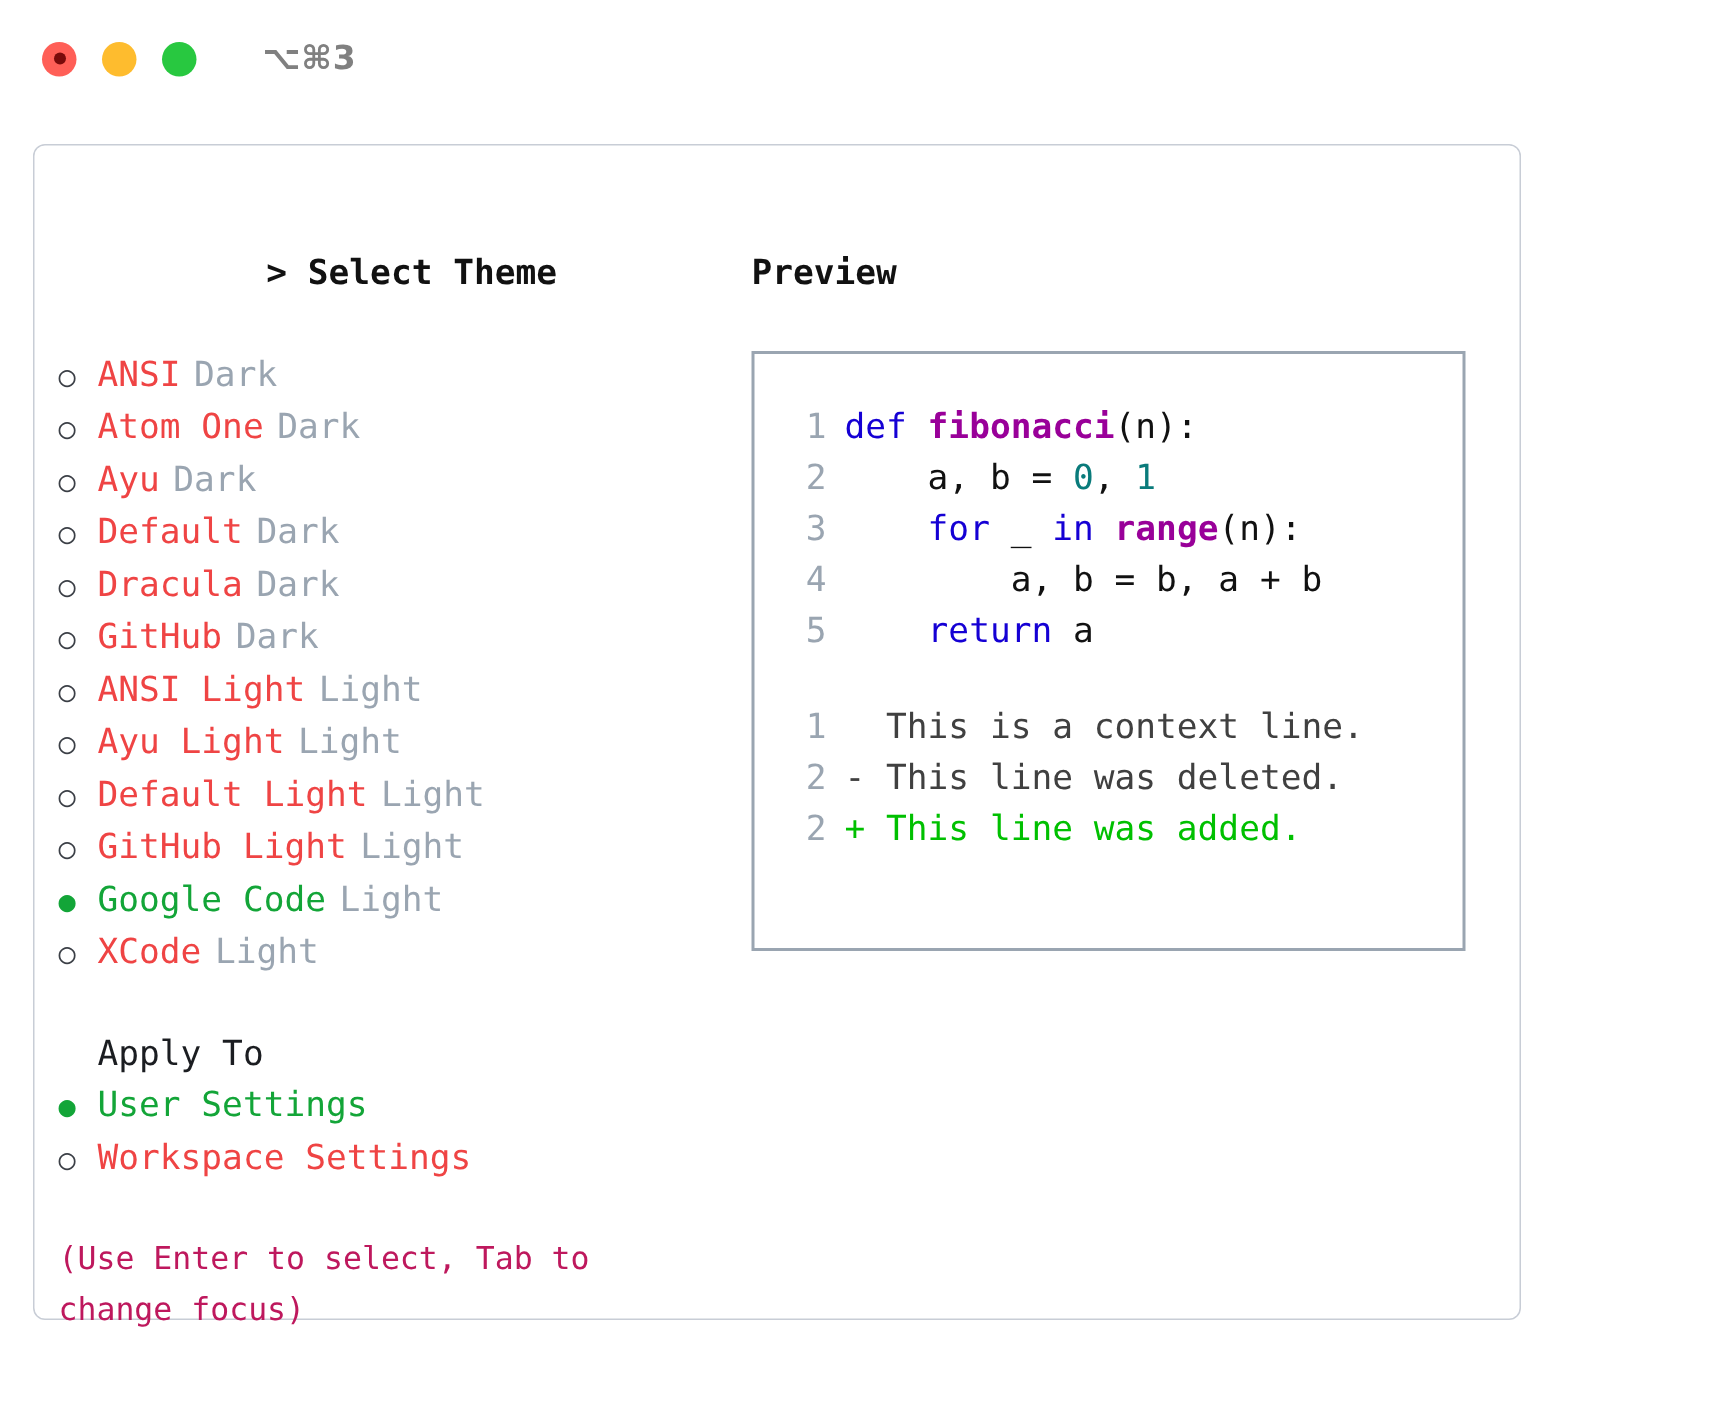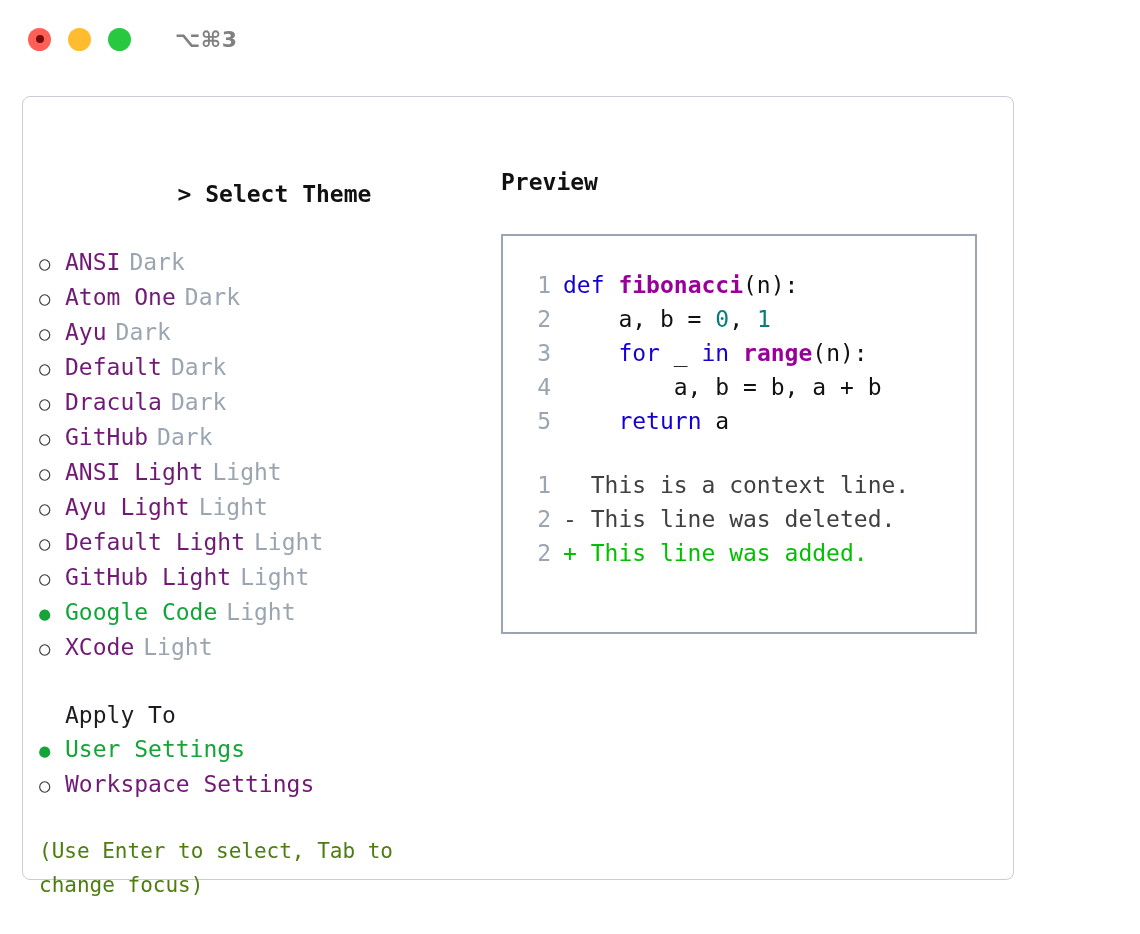--- a/index.html
+++ b/index.html
@@ -85,21 +85,21 @@
     position: absolute;
     left: 0; top: 0;
     width: 100%;
     height: 100%;
   }
 
   
   .left-col {
     position: absolute;
     left: 16px;
-    top: 46px;
+    top: 34px;
     width: 440px;
   }
 
   .col-title {
     font-size: 23px;
     font-weight: 700;
     color: #111111;
     line-height: 34px;
     white-space: pre;
   }
@@ -114,41 +114,41 @@
   }
   .bullet {
     width: 26px;
     flex: 0 0 26px;
     color: #3b3f46;
     font-size: 19px;
     line-height: 34px;
   }
   .bullet.sel { color: #13a538; font-size: 19px; }
 
-  .opt-label { color: #701a75; }
+  .opt-label { color: #ef4444; }
   .opt-label.sel { color: #13a538; }
   .opt-kind {
     color: #9aa5b1;
     margin-left: 9px;
   }
 
   .section-gap { height: 33px; }
 
   .subtitle {
     font-size: 23px;
     color: #1b1d21;
     line-height: 34px;
     padding-left: 26px;
     white-space: pre;
   }
 
   .hint {
     margin-top: 32px;
     font-size: 21px;
-    color: #4d7c0f;
+    color: #be185d;
     line-height: 34px;
     width: 410px;
     white-space: pre-wrap;
   }
 
   
   .right-col {
     position: absolute;
     left: 478px;
     top: 68px;

